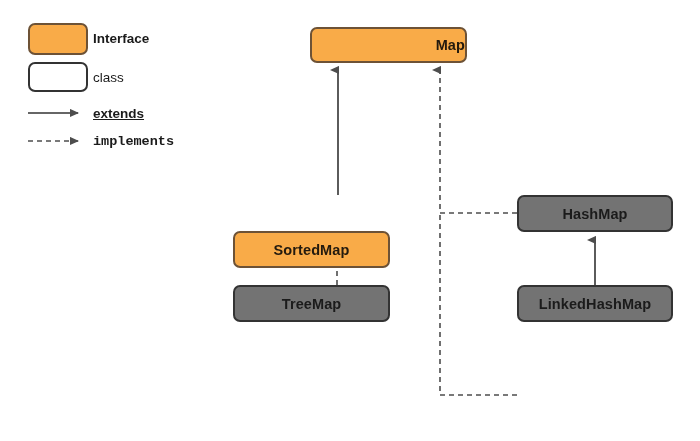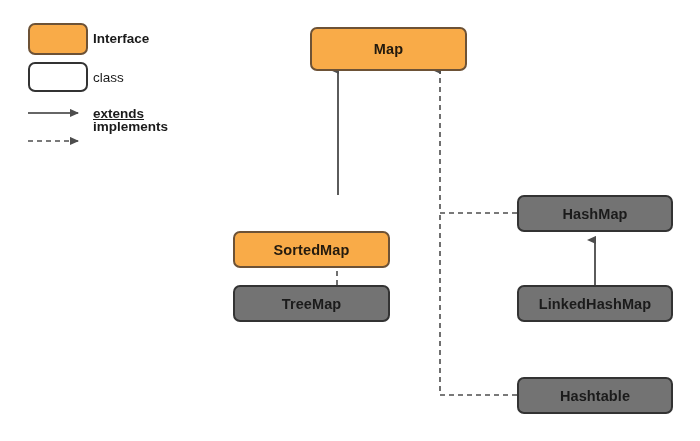--- a/index.html
+++ b/index.html
@@ -99,39 +99,36 @@
     <path d="M 28 113 L 78 113" fill="none" stroke="#333333" stroke-width="1.6" marker-end="url(#arrowRight)"></path>
     <path d="M 28 141 L 78 141" fill="none" stroke="#4d4d4d" stroke-width="1.6" stroke-dasharray="5,4" marker-end="url(#arrowRight)"></path>
   </svg>
 
   <div class="legend-swatch interface" style="left:28px; top:23px; width:60px; height:32px;"></div>
   <div class="legend-swatch klass" style="left:28px; top:62px; width:60px; height:30px;"></div>
 
   <div class="legend-label bold" style="left:93px; top:32px;">Interface</div>
   <div class="legend-label normal" style="left:93px; top:71px;">class</div>
   <div class="legend-label bold" style="left:93px; top:107px;text-decoration:underline;">extends</div>
-  <div class="legend-label bold" style="left:93px; top:120px;">implements</div>
+  <div class="legend-label bold" style="left:93px; top:135px;font-family:Liberation Mono, monospace;">implements</div>
 
-  <div class="node interface" style="left:310px; top:27px; width:157px; height:44px;">
+  <div class="node interface" style="left:310px; top:27px; width:157px; height:36px;justify-content:flex-end;">
     <span>Map</span>
   </div>
 
   <div class="node interface" style="left:233px; top:195px; width:157px; height:37px;margin-top:36px;">
     <span>SortedMap</span>
   </div>
 
   <div class="node klass" style="left:233px; top:285px; width:157px; height:37px;">
     <span>TreeMap</span>
   </div>
 
   <div class="node klass" style="left:517px; top:195px; width:156px; height:37px;">
     <span>HashMap</span>
   </div>
 
   <div class="node klass" style="left:517px; top:285px; width:156px; height:37px;">
     <span>LinkedHashMap</span>
   </div>
 
-  <div class="node klass" style="left:517px; top:377px; width:156px; height:37px;">
-    <span>Hashtable</span>
-  </div>
 
 </div>
 
 </body></html>

